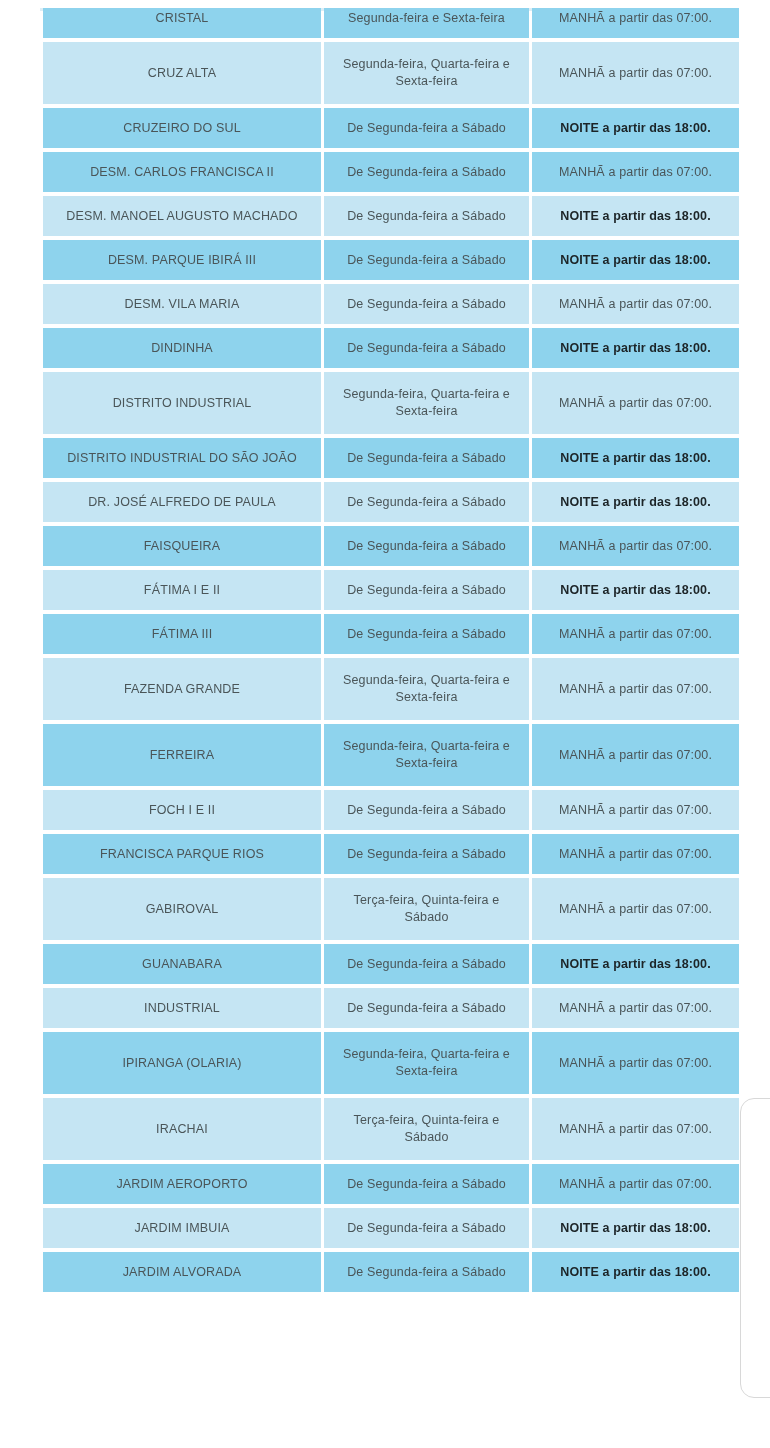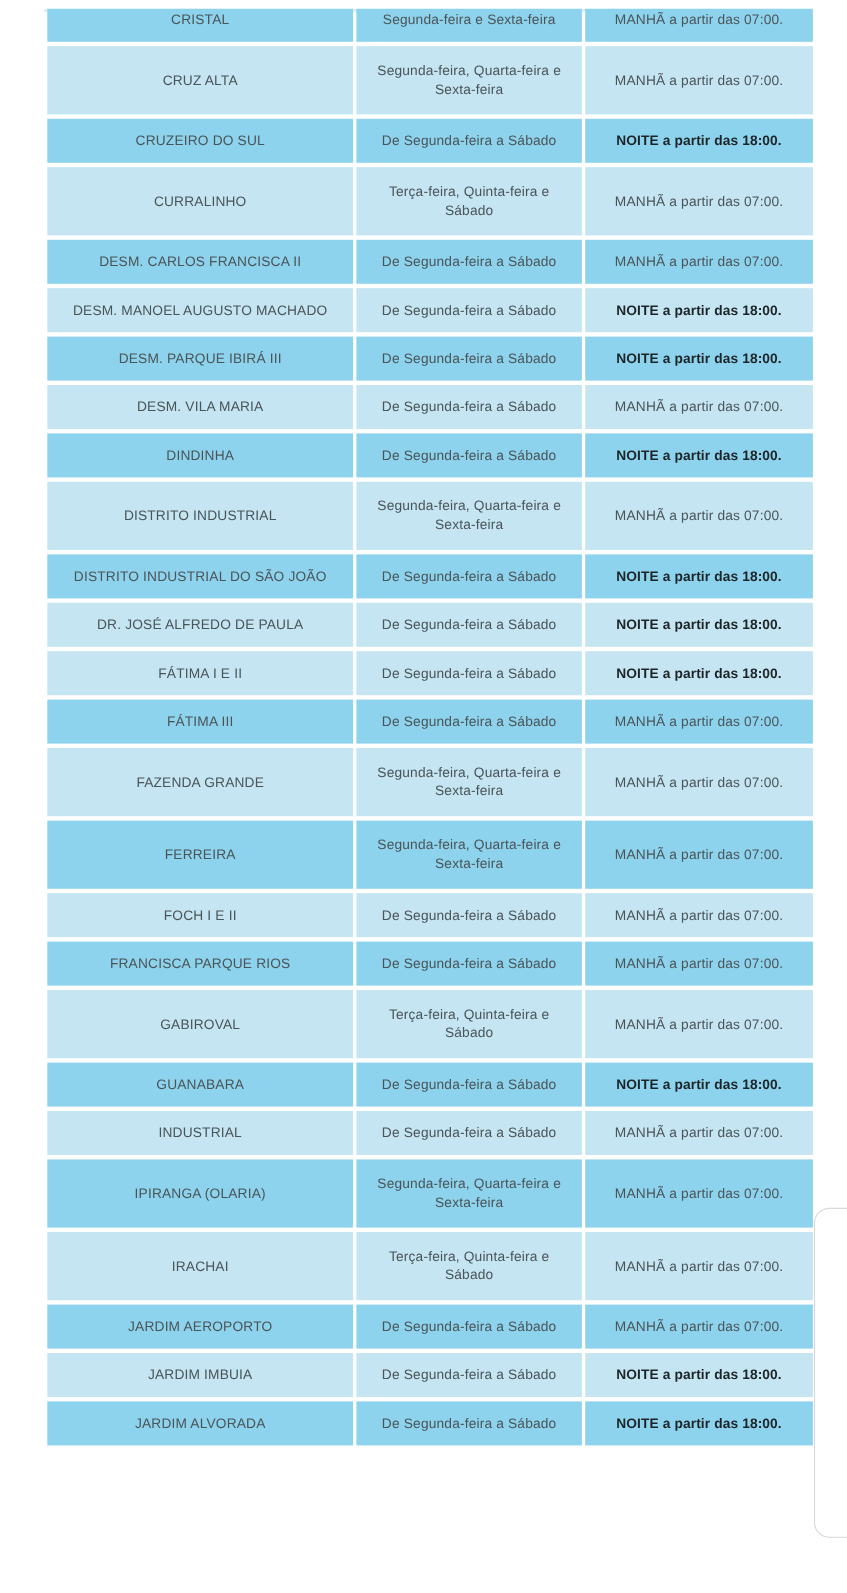--- a/index.html
+++ b/index.html
@@ -127,25 +127,20 @@
         <tr class="row-light row-tall">
           <td class="cell-bairro">CRUZ ALTA</td>
           <td class="cell-dias">Segunda-feira, Quarta-feira e Sexta-feira</td>
           <td class="cell-horario">MANHÃ a partir das 07:00.</td>
         </tr>
         <tr class="row-dark">
           <td class="cell-bairro">CRUZEIRO DO SUL</td>
           <td class="cell-dias">De Segunda-feira a Sábado</td>
           <td class="cell-horario horario-noite">NOITE a partir das 18:00.</td>
         </tr>
-        <tr class="row-light row-tall">
-          <td class="cell-bairro">CURRALINHO</td>
-          <td class="cell-dias">Terça-feira, Quinta-feira e Sábado</td>
-          <td class="cell-horario">MANHÃ a partir das 07:00.</td>
-        </tr>
         <tr class="row-dark">
           <td class="cell-bairro">DESM. CARLOS FRANCISCA II</td>
           <td class="cell-dias">De Segunda-feira a Sábado</td>
           <td class="cell-horario">MANHÃ a partir das 07:00.</td>
         </tr>
         <tr class="row-light">
           <td class="cell-bairro">DESM. MANOEL AUGUSTO MACHADO</td>
           <td class="cell-dias">De Segunda-feira a Sábado</td>
           <td class="cell-horario horario-noite">NOITE a partir das 18:00.</td>
         </tr>
@@ -171,20 +166,25 @@
         </tr>
         <tr class="row-dark">
           <td class="cell-bairro">DISTRITO INDUSTRIAL DO SÃO JOÃO</td>
           <td class="cell-dias">De Segunda-feira a Sábado</td>
           <td class="cell-horario horario-noite">NOITE a partir das 18:00.</td>
         </tr>
         <tr class="row-light">
           <td class="cell-bairro">DR. JOSÉ ALFREDO DE PAULA</td>
           <td class="cell-dias">De Segunda-feira a Sábado</td>
           <td class="cell-horario horario-noite">NOITE a partir das 18:00.</td>
+        </tr>
+        <tr class="row-dark">
+          <td class="cell-bairro">FAISQUEIRA</td>
+          <td class="cell-dias">De Segunda-feira a Sábado</td>
+          <td class="cell-horario">MANHÃ a partir das 07:00.</td>
         </tr>
         <tr class="row-light">
           <td class="cell-bairro">FÁTIMA I E II</td>
           <td class="cell-dias">De Segunda-feira a Sábado</td>
           <td class="cell-horario horario-noite">NOITE a partir das 18:00.</td>
         </tr>
         <tr class="row-dark">
           <td class="cell-bairro">FÁTIMA III</td>
           <td class="cell-dias">De Segunda-feira a Sábado</td>
           <td class="cell-horario">MANHÃ a partir das 07:00.</td>

